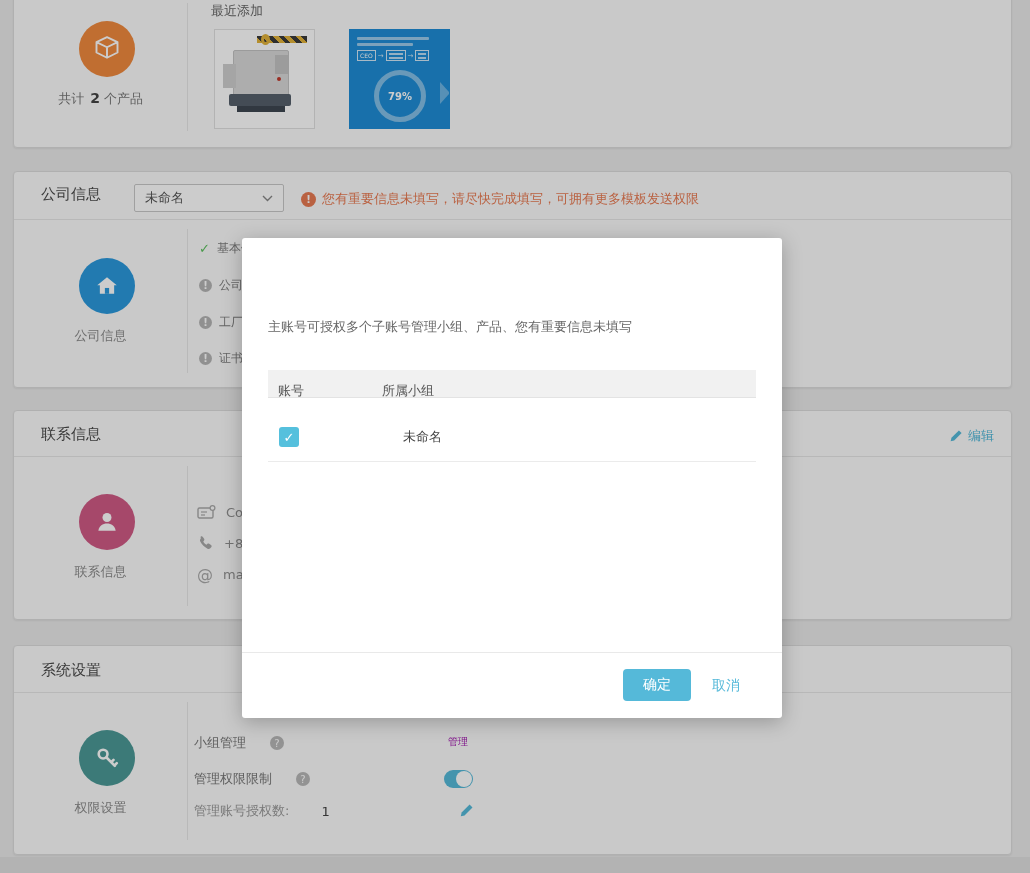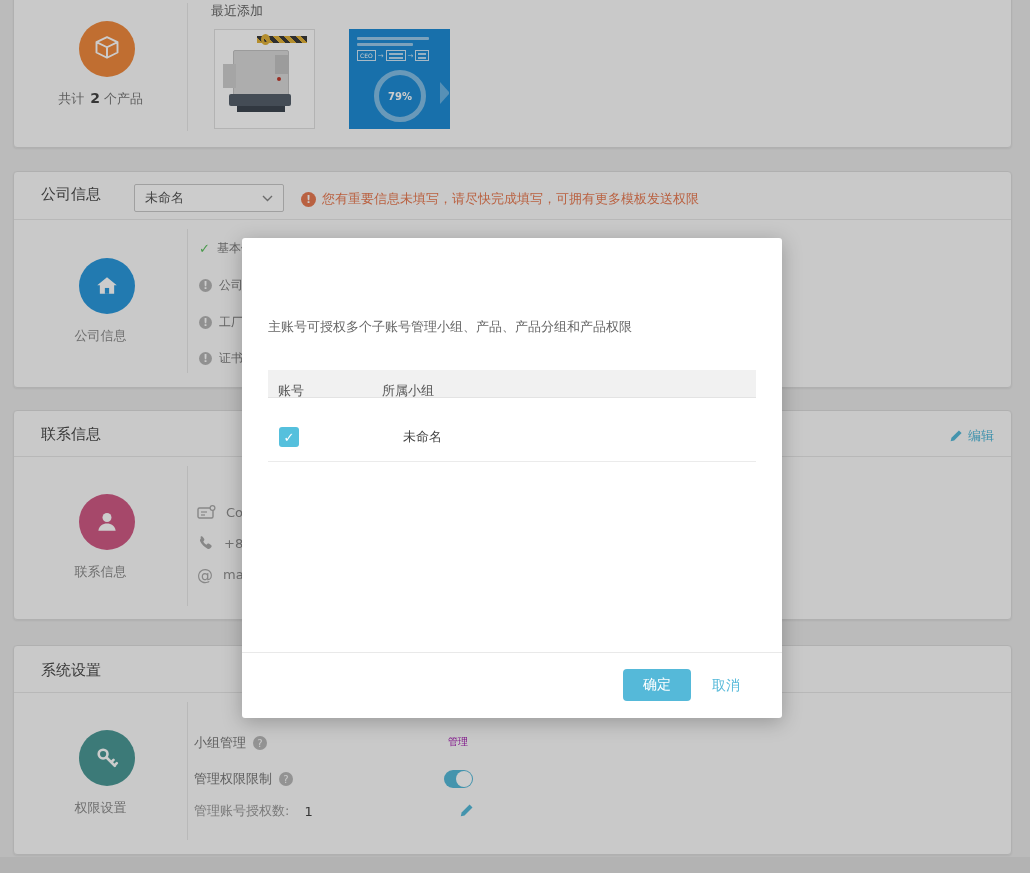--- a/index.html
+++ b/index.html
@@ -54,21 +54,21 @@
 
   
   .edit-link { position:absolute; left:935px; top:16px; display:flex; align-items:center; gap:5px;
                font-size:13px; color:#55b9d9; cursor:pointer; }
   .c-row { position:absolute; left:183px; display:flex; align-items:center; gap:10px;
            font-size:13px; color:#8f8f8f; white-space:nowrap; }
   .c-row .cicon { color:#a9a9a9; display:flex; }
   .at-glyph { font-size:16px; color:#a9a9a9; }
 
   
-  .s-row { position:absolute; left:180px; display:flex; align-items:center; gap:7px; font-size:13px; color:#777; }
+  .s-row { position:absolute; left:180px; display:flex; align-items:center; gap:24px; font-size:13px; color:#777; }
   .s-link { position:absolute; left:434px; font-size:10px; color:#a21caf; cursor:pointer; }
   .help { width:14px; height:14px; border-radius:50%; background:#b8b8b8; color:#fff; font-size:10px;
           display:inline-flex; align-items:center; justify-content:center; }
   .toggle { position:absolute; left:430px; width:29px; height:18px; border-radius:9px; background:#55b9d9; }
   .toggle .knob { position:absolute; right:1px; top:1px; width:16px; height:16px; border-radius:50%; background:#fff; }
   .pencil-btn { position:absolute; left:445px; color:#55b9d9; display:flex; }
   .auth-count { color:#444; margin-left:8px; }
   .label-light { color:#999; }
 
   
@@ -284,21 +284,21 @@
       </svg>
     </div>
   </div>
 
   <div class="footer-band"></div>
 </div>
 
 <div class="overlay"></div>
 
 <div class="modal">
-  <div class="modal-desc">主账号可授权多个子账号管理小组、产品、产品分组和产品权限</div>
+  <div class="modal-desc">主账号可授权多个子账号管理小组、产品、您有重要信息未填写</div>
 
   <div class="tbl-head">
     <span class="col1">账号</span>
     <span class="col2">所属小组</span>
   </div>
   <div class="tbl-row">
     <div class="checkbox">
         <span>✓</span>
       </div>
     <span class="grp">未命名</span>

